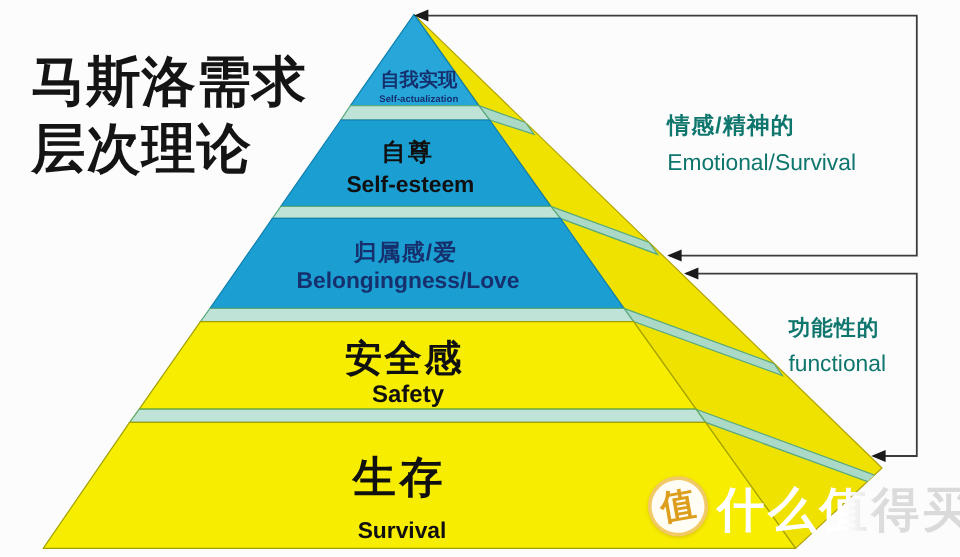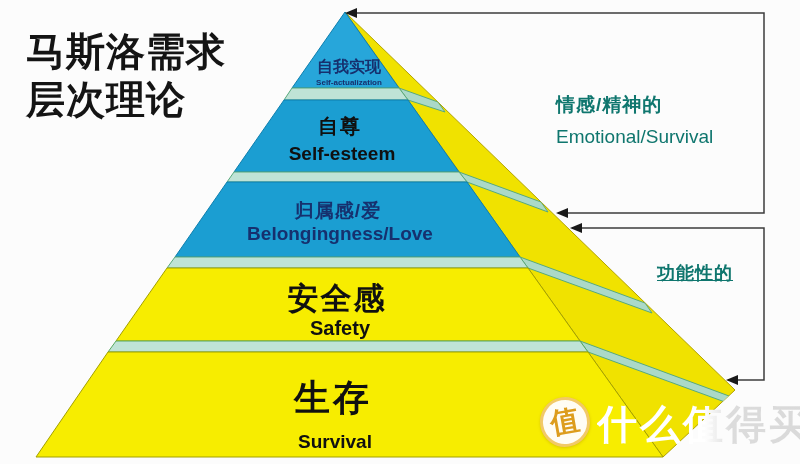--- a/index.html
+++ b/index.html
@@ -4,29 +4,29 @@
 <style>
   html,body{margin:0;padding:0;background:#ffffff;}
   .stage{
     position:relative;width:800px;height:464px;overflow:hidden;
     background:#fcfcfc;
     font-family:"Liberation Sans","DejaVu Sans",sans-serif;
   }
   .stage svg{position:absolute;left:0;top:0;}
   svg text{font-family:"Liberation Sans","DejaVu Sans",sans-serif;}
   .title{
-    position:absolute;left:26px;top:28px;
-    font-size:39px;font-weight:900;line-height:1.24;
+    position:absolute;left:26px;top:40px;
+    font-size:45px;font-weight:900;line-height:1.24;
     color:#141414;letter-spacing:1px;white-space:pre;
   }
   .anno{position:absolute;color:#0f766e;}
   .anno .zh{font-weight:700;font-size:19px;letter-spacing:1px;}
   .anno .en{font-size:19px;margin-top:8px;}
   .anno-emotional{left:556px;top:92px;}
-  .anno-functional{left:657px;top:261px;text-decoration:underline;}
+  .anno-functional{left:657px;top:261px;}
   .anno-functional .zh{font-size:18px;}
   .wm-badge{
     position:absolute;left:540px;top:397px;width:44px;height:44px;
     border-radius:50%;background:#fffdf4;border:3px solid #f2c967;
     color:#dd9d1d;font-size:29px;font-weight:700;
     display:flex;align-items:center;justify-content:center;
     transform:rotate(-10deg);
     box-shadow:0 1px 3px rgba(170,130,0,.35);
   }
   .wm-text{
@@ -91,18 +91,19 @@
     <text x="333" y="410" font-size="36" font-weight="900" text-anchor="middle" letter-spacing="3" fill="#101010">生存</text>
     <text x="335" y="448" font-size="19" font-weight="600" text-anchor="middle" fill="#101010">Survival</text>
   </svg>
 
   <div class="anno anno-emotional">
     <div class="zh">情感/精神的</div>
     <div class="en">Emotional/Survival</div>
   </div>
   <div class="anno anno-functional">
     <div class="zh">功能性的</div>
+    <div class="en">functional</div>
   </div>
 
   <div class="wm-badge">值</div>
   <div class="wm-text">什么值得买</div>
 
 </div>
 
 </body></html>

